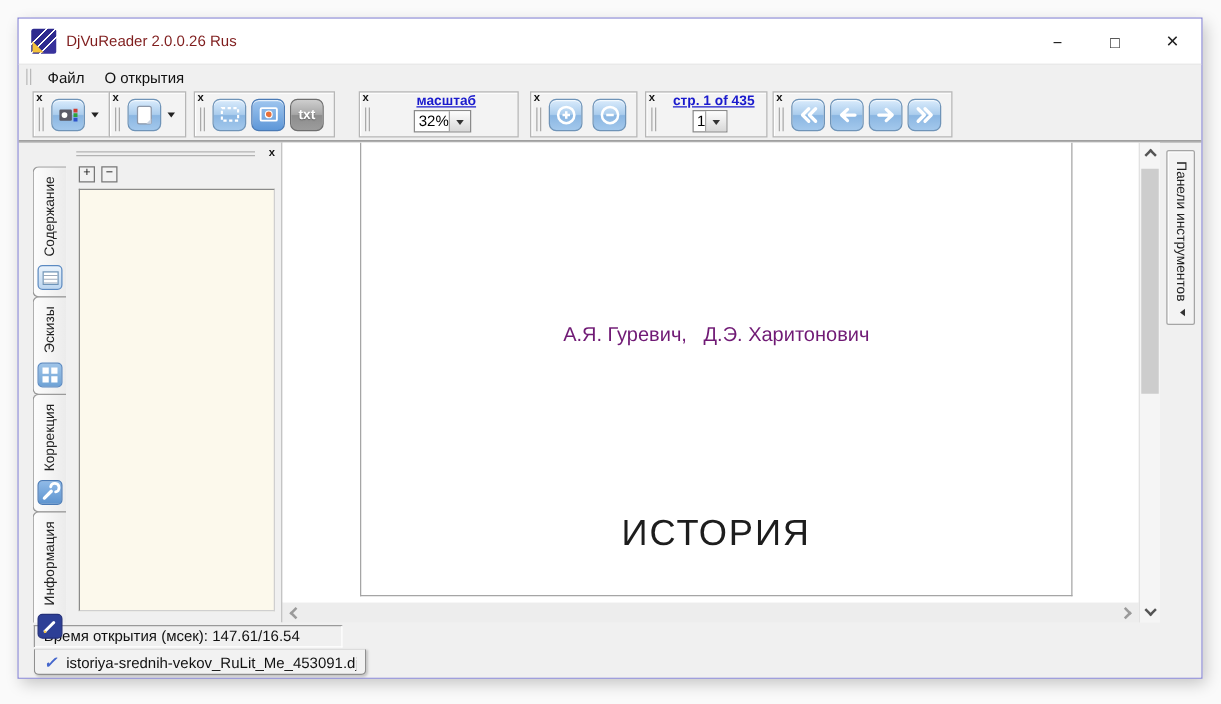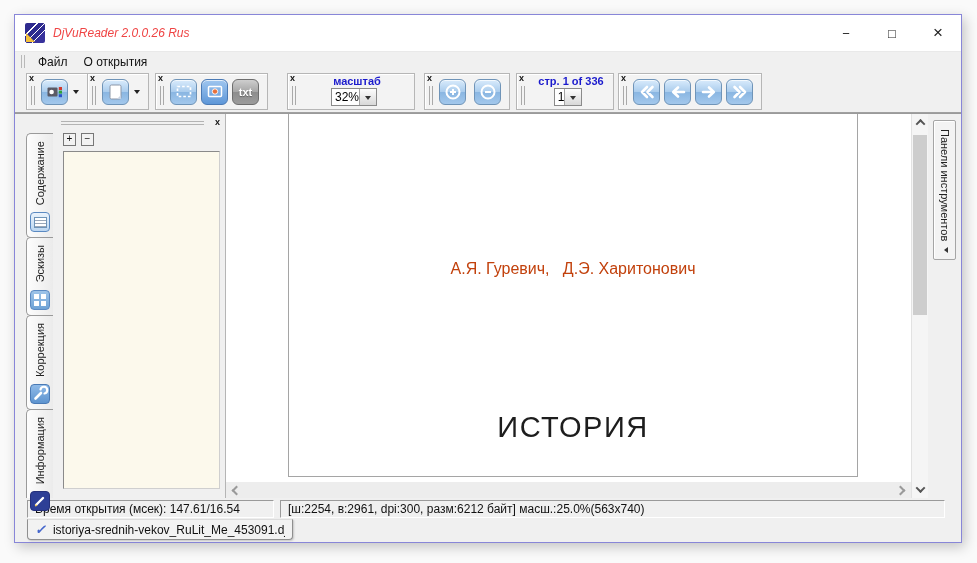--- a/index.html
+++ b/index.html
@@ -8,21 +8,21 @@
   .window { position:absolute; left:14px; top:14px; width:948px; height:529px;
     border:1px solid #8886d8; background:#f0f0f0; display:flex; flex-direction:column;
     box-shadow: 3px 4px 12px rgba(0,0,0,.22); }
 
   
   .titlebar { height:36px; background:#fff; display:flex; align-items:center; padding-left:10px; flex:none; }
   .app-icon { width:20px; height:20px; margin-right:8px; position:relative; border-radius:2px;
     background:linear-gradient(135deg,#2e2a8f 0 30%,#ffffff 30% 34%,#2e2a8f 34% 48%,#ffffff 48% 52%,#2e2a8f 52% 66%,#ffffff 66% 70%,#38329c 70%); }
   .app-icon::after { content:""; position:absolute; left:1px; bottom:1px; width:0; height:0;
     border-left:9px solid #f4c23c; border-top:9px solid transparent; }
-  .title-text { font-size:12px; color:#ef4444;font-style:italic; }
+  .title-text { font-size:12px; color:#7f1d1d; }
   .win-controls { margin-left:auto; display:flex; height:100%; }
   .win-btn { width:46px; height:100%; display:flex; align-items:center; justify-content:center; font-size:13px; color:#222; }
   .win-btn.close-b { font-size:17px; }
 
   
   .menubar { height:20px; background:#f0f0f0; display:flex; align-items:center; font-size:12px; color:#111; flex:none; border-top:1px solid #e9e9e9; }
   .menu-grab { width:4px; height:13px; border-left:1px solid #b9b9b9; border-right:1px solid #b9b9b9; margin:0 5px 0 6px; }
   .menu-item { padding:2px 8px; }
 
   
@@ -35,21 +35,21 @@
     background:linear-gradient(180deg,#d9ebfc 0%,#abcded 48%,#8ab6e2 52%,#a3c8ec 100%);
     display:flex; align-items:center; justify-content:center; box-shadow:inset 0 1px 0 rgba(255,255,255,.7); }
   .bbtn.pressed { background:linear-gradient(180deg,#9fc6ef 0%,#5e97d8 100%); border-color:#4a7ab5; }
   .gbtn { width:27px; height:26px; border-radius:6px; border:1px solid #6e6e6e; color:#fff; font-size:11px; font-weight:bold;
     background:linear-gradient(180deg,#cecece 0%,#a7a7a7 48%,#8d8d8d 52%,#9c9c9c 100%);
     display:flex; align-items:center; justify-content:center; text-shadow:0 1px 1px rgba(0,0,0,.35); }
   .dd-arrow { width:0; height:0; border:3.5px solid transparent; border-top:4.5px solid #222; margin:4px 0 0 5px; }
   .btn-gap { width:4px; }
   .combo-group { display:flex; flex-direction:column; justify-content:flex-start; padding:1px 8px 3px 14px; }
   .combo-top { display:flex; align-items:center; height:13px; }
-  .combo-label { font-size:11px; font-weight:bold; color:#1a1acd; margin-left:6px; white-space:nowrap; }
+  .combo-label { font-size:11px; font-weight:bold; color:#1a1acd; margin-left:6px; white-space:nowrap;text-decoration:underline; }
   .combobox { height:19px; background:#fff; border:1px solid #8a8a8a; display:flex; align-items:center; margin-top:1px; }
   .combo-value { flex:1; font-size:12px; color:#000; padding-left:3px; }
   .combo-btn { width:17px; height:100%; border-left:1px solid #a5a5a5; background:linear-gradient(180deg,#fdfdfd,#d8d8d8);
     display:flex; align-items:center; justify-content:center; }
   .combo-btn .tri { width:0; height:0; border:3.5px solid transparent; border-top:4.5px solid #333; margin-top:4px; }
 
   
   .content { flex:1; display:flex; background:#f0f0f0; border-top:1px solid #9a9a9a; padding-left:11px; min-height:0; }
 
   .side-tabs { width:30px; flex:none; padding-top:20px; display:flex; flex-direction:column; }
@@ -71,21 +71,21 @@
   .grab-h { position:absolute; left:3px; right:18px; top:4px; height:4px; border-top:1px solid #b3b3b3; border-bottom:1px solid #b3b3b3; }
   .panel-close { position:absolute; right:2px; top:0; font-size:9px; font-weight:bold; color:#111; line-height:11px; }
   .panel-tools { height:19px; display:flex; gap:5px; padding:3px 0 0 7px; flex:none; }
   .mini-btn { width:13px; height:13px; border:1px solid #777; background:#f2f2f2; font-size:10px; line-height:10px; text-align:center; color:#111; }
   .panel-body { flex:1; margin:2px 5px 9px 7px; background:#fcf9ec; border:1px solid; border-color:#8a8a8a #cfcfcf #cfcfcf #8a8a8a; }
 
   .viewer-wrap { flex:1; display:flex; flex-direction:column; min-width:0; }
   .viewer { flex:1; position:relative; background:#fff; overflow:hidden; }
   .page { position:absolute; left:62px; width:570px; top:0; bottom:5px; background:#fff;
     border-left:1px solid #a5a5a5; border-right:1px solid #a5a5a5; border-bottom:1px solid #a5a5a5; }
-  .authors { position:absolute; top:146px; left:0; width:100%; text-align:center; font-size:16px; color:#c2410c; white-space:pre; }
+  .authors { position:absolute; top:146px; left:0; width:100%; text-align:center; font-size:16px; color:#701a75; white-space:pre; }
   .book-title { position:absolute; top:196px; left:0; width:100%; text-align:center; font-size:29px; color:#1d1d1d; line-height:47px; letter-spacing:1.5px; white-space:pre; }
 
   .hscroll { height:16px; flex:none; background:#ededed; display:flex; align-items:center; justify-content:space-between; padding:0 7px; }
   .chev { width:7px; height:7px; border-left:2px solid #9a9a9a; border-top:2px solid #9a9a9a; }
   .chev.left { transform:rotate(-45deg); } .chev.right { transform:rotate(135deg); }
   .vscroll { width:17px; flex:none; background:#f5f5f5; border-left:1px solid #e2e2e2; position:relative; }
   .vs-up, .vs-down { position:absolute; left:0; width:100%; height:17px; display:flex; align-items:center; justify-content:center; }
   .vs-up { top:0; } .vs-down { bottom:0; }
   .vchev { width:7px; height:7px; border-left:2px solid #555; border-top:2px solid #555; }
   .vchev.up { transform:rotate(45deg) translate(1px,1px); } .vchev.down { transform:rotate(225deg) translate(1px,1px); }
@@ -212,21 +212,21 @@
           <circle cx="9" cy="9" r="6.5" stroke="#fff" stroke-width="2" fill="none"></circle>
           <path d="M6 9 H12" stroke="#fff" stroke-width="2"></path>
         </svg>
       </div>
     </div>
 
     <div class="tgroup combo-group" style="margin-left:6px; width:98px;">
       <span class="thandle"></span>
       <div class="combo-top">
         <span class="tclose">x</span>
-        <span class="combo-label">стр. 1 of 336</span>
+        <span class="combo-label">стр. 1 of 435</span>
       </div>
       <div class="combobox">
         <span class="combo-value">1</span>
         <span class="combo-btn">
             <span class="tri"></span>
           </span>
       </div>
     </div>
 
     <div class="tgroup" style="margin-left:4px;">
@@ -330,21 +330,20 @@
     <div class="right-strip">
       <div class="right-tab">
         <span class="vlabel2">Панели инструментов</span>
         <span class="rt-arrow"></span>
       </div>
     </div>
   </div>
 
   <div class="statusbar">
     <div class="status-box status-left">Время открытия (мсек): 147.61/16.54</div>
-    <div class="status-box status-right">[ш:2254, в:2961, dpi:300, разм:6212 байт] масш.:25.0%(563x740)</div>
   </div>
 
   <div class="tabrow">
     <div class="doc-tab">
       <span class="doc-tab-icon">✓</span>
       <span class="doc-tab-label">istoriya-srednih-vekov_RuLit_Me_453091.djvu</span>
     </div>
   </div>
 
 </div>

